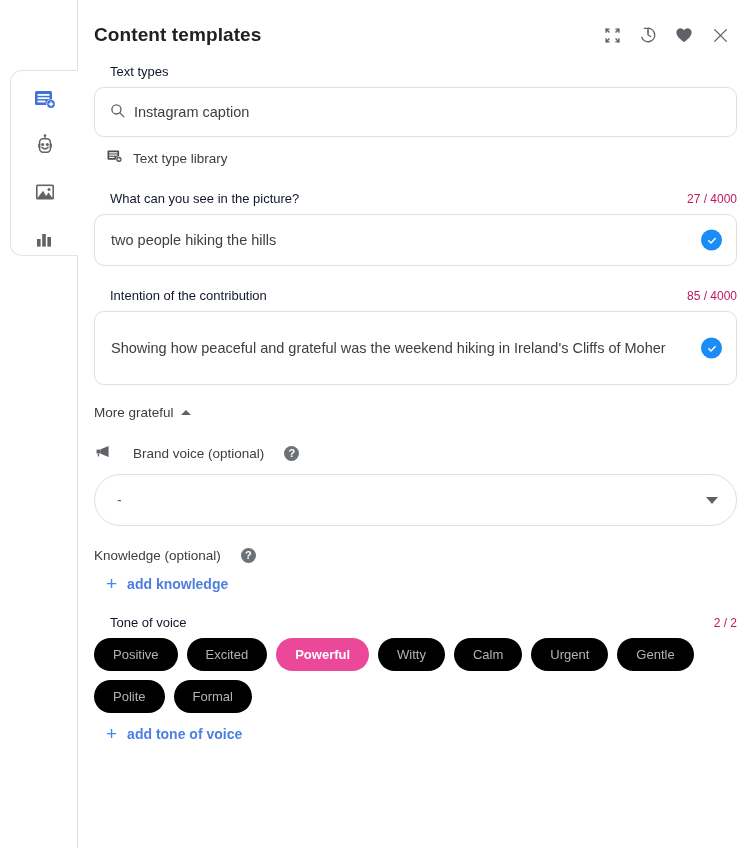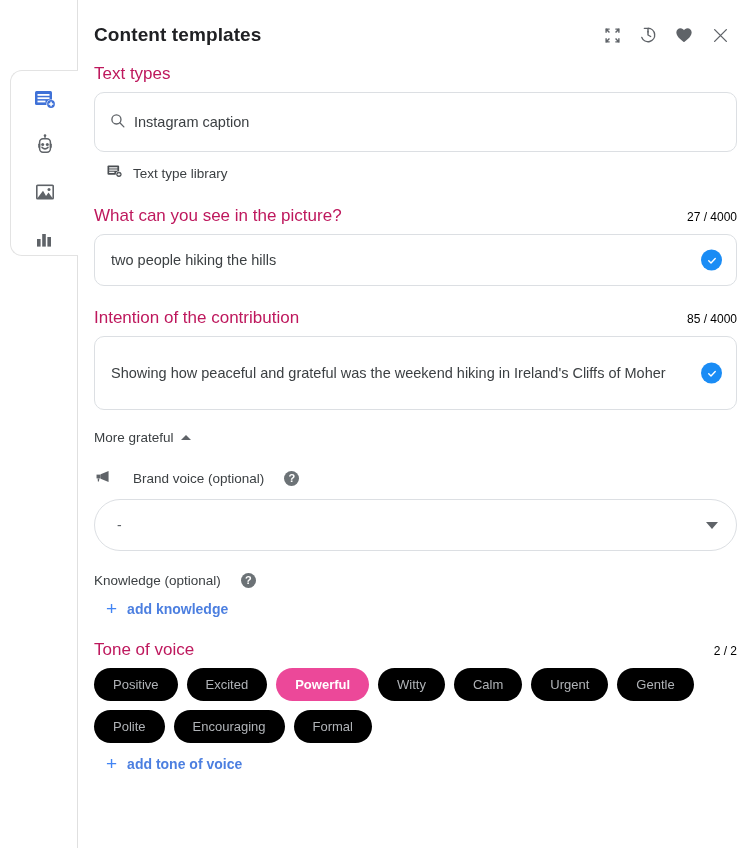--- a/index.html
+++ b/index.html
@@ -101,39 +101,40 @@
     padding: 12px 16px 0 16px;
   }
 
   .field-label-row {
     display: flex;
     align-items: baseline;
     justify-content: space-between;
     margin-bottom: 8px;
   }
   .field-label {
-    font-size: 17px;
-    color: #be185d;
+    font-size: 13px;
+    color: #0f172a;
+    margin-left: 16px;
   }
   .counter {
     font-size: 12px;
-    color: #000000;
+    color: #be185d;
   }
 
   .input-box {
     position: relative;
     border: 1px solid #dcdfe3;
     border-radius: 10px;
     background: #ffffff;
     box-sizing: border-box;
     display: flex;
     align-items: center;
   }
   .input-box.search-box {
-    height: 60px;
+    height: 50px;
     padding: 0 14px;
     gap: 8px;
     text-align: right;
   }
   .input-text {
     font-size: 14.5px;
     color: #3c4043;
   }
 
   .text-area-box {
@@ -502,21 +503,20 @@
       </div>
       <div class="pill-row" id="tone-pills">
           <div class="pill">Positive</div>
           <div class="pill">Excited</div>
           <div class="pill selected">Powerful</div>
           <div class="pill">Witty</div>
           <div class="pill">Calm</div>
           <div class="pill">Urgent</div>
           <div class="pill">Gentle</div>
           <div class="pill">Polite</div>
-          <div class="pill">Encouraging</div>
           <div class="pill">Formal</div>
         </div>
 
       <div class="add-link">
         <span class="add-link-plus">+</span>
         <span class="add-link-label">add tone of voice</span>
       </div>
 
     </div>
   </div>

